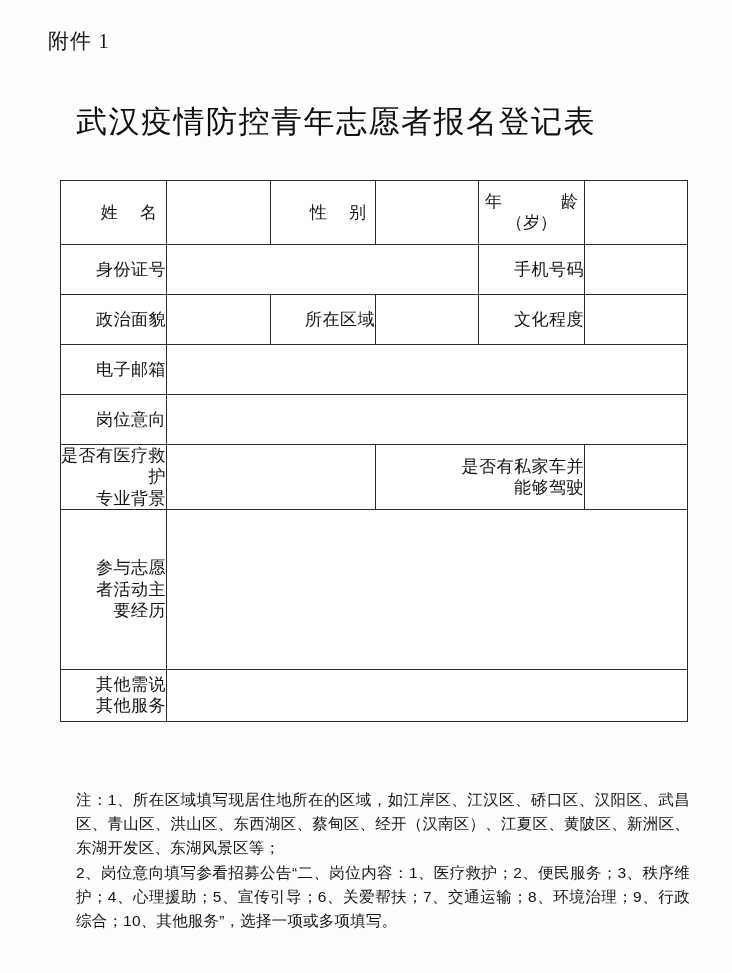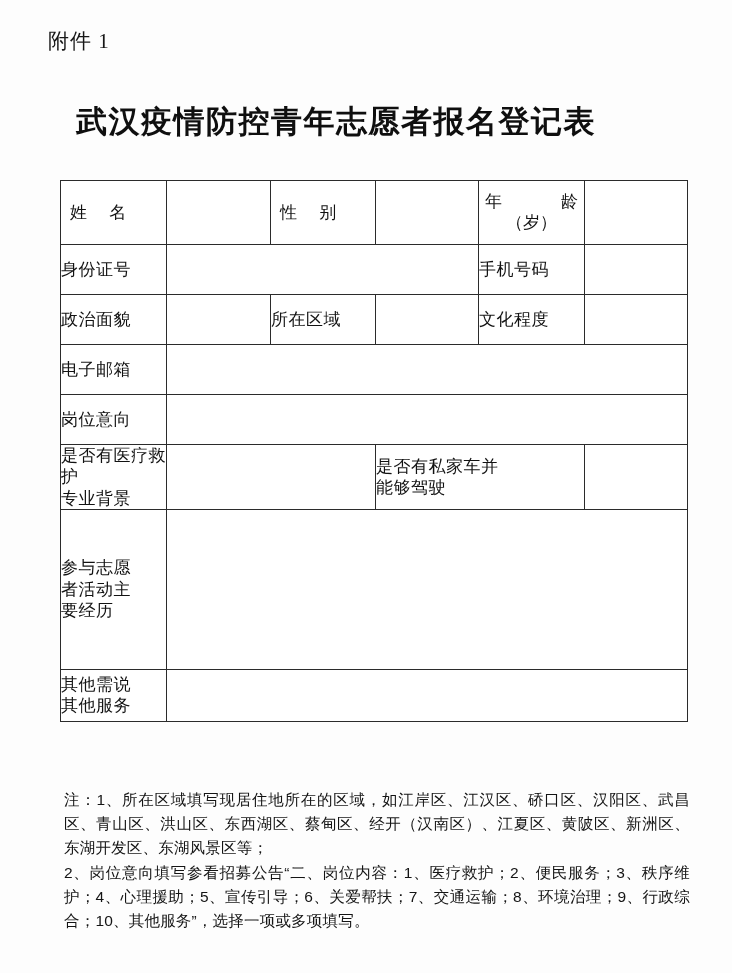--- a/index.html
+++ b/index.html
@@ -36,21 +36,21 @@
   }
 
   
   .doc-title {
     position: absolute;
     left: 0;
     top: 101px;
     width: 672px;
     text-align: center;
     font-size: 31px;
-    font-weight: bold;
+    font-weight: normal;
     letter-spacing: 1.5px;
     color: #0f0f0f;
     font-family: "Liberation Sans", "DejaVu Sans", sans-serif;
   }
 
   
   .form-table {
     position: absolute;
     left: 60px;
     top: 180px;
@@ -60,21 +60,21 @@
   }
   .form-table td {
     border: 1.4px solid #2b2b2b;
     padding: 0;
     vertical-align: middle;
     font-size: 17px;
     color: #121212;
     background: #ffffff;
   }
   .label-cell {
-    text-align: left;
+    text-align: right;
     line-height: 1.25;
     padding: 3px 4px;
     font-size: 17.5px;
     letter-spacing: 0.5px;
   }
   .label-wide-spaced {
     letter-spacing: 9px;
     text-indent: 9px;
   }
   .label-age {
@@ -109,21 +109,21 @@
     left: 60px;
     top: 788px;
     width: 630px;
     font-size: 15.5px;
     line-height: 1.55;
     color: #141414;
     font-family: "Liberation Sans", "DejaVu Sans", sans-serif;
     letter-spacing: 0.2px;
   }
   .notes p {
-    margin: 0 0 1px 4px;
+    margin: 0 0 1px 16px;
     text-align: justify;
   }
 </style>
 </head>
 <body>
 
 <div class="page">
 
   <div class="attachment-label">附件 1</div>
 

